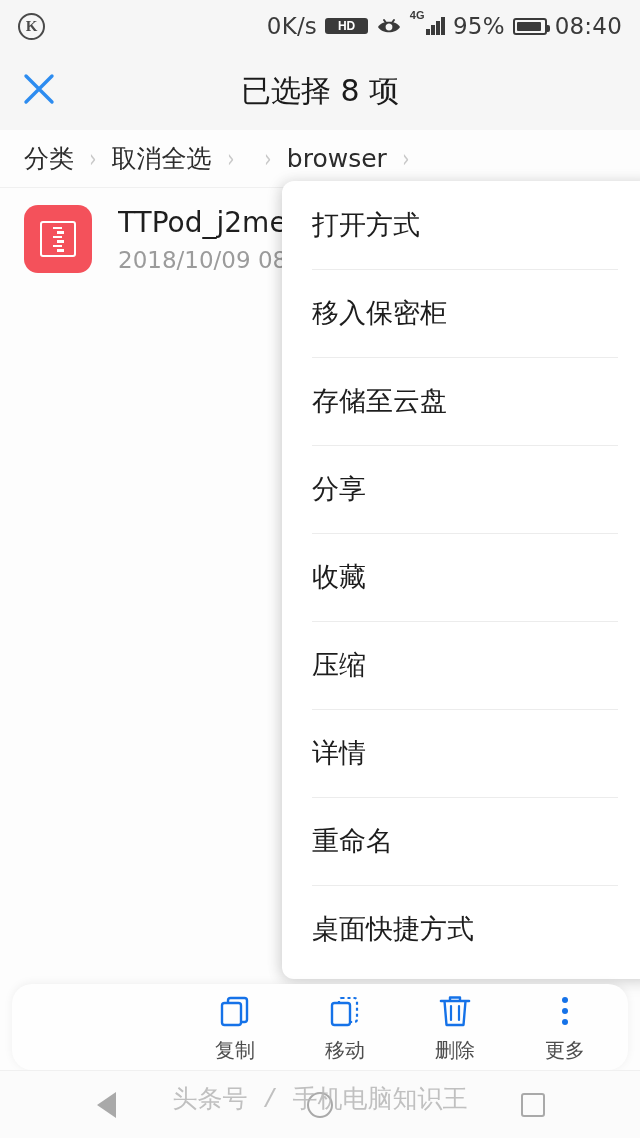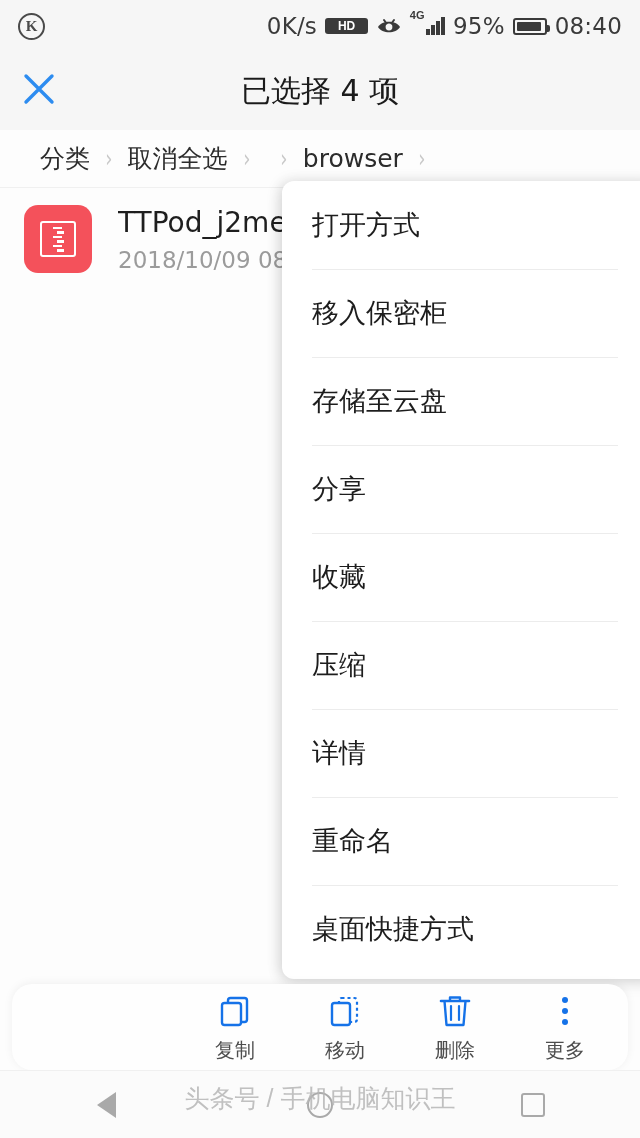--- a/index.html
+++ b/index.html
@@ -81,21 +81,21 @@
     font-family:"DejaVu Sans","Liberation Sans",sans-serif;
     pointer-events:none;
   }
 
   
   #breadcrumb {
     position:absolute; top:130px; left:0;
     width:640px; height:58px;
     background:#fdfdfd;
     display:flex; align-items:center;
-    padding-left:40px;
+    padding-left:24px;
     border-bottom:1px solid #f0f0f0;
   }
   .crumb {
     font-size:25px; color:#2c2c2c; cursor:pointer; white-space:nowrap;
     font-family:"DejaVu Sans","Liberation Sans",sans-serif;
   }
   .crumb-sep {
     color:#c9c9c9; font-size:24px; margin:0 14px;
     font-family:"DejaVu Sans",sans-serif;
     transform:scaleX(0.75);
@@ -211,21 +211,21 @@
     width:26px; height:26px; border:2.5px solid #a9a9a9; border-radius:50%;
   }
   .nav-recent {
     width:24px; height:24px; border:2.5px solid #a9a9a9; border-radius:3px;
   }
   #watermark {
     position:absolute; top:1082px; left:0; width:640px;
     text-align:center;
     font-size:25px; color:#b6b6b6;
     pointer-events:none;
-    font-family:Liberation Sans, sans-serif;
+    font-family:Liberation Mono, monospace;
     opacity:0.85;
   }
 </style>
 </head>
 <body>
 
 <div id="screen">
 
   <div id="statusbar">
     <div class="sb-left">
@@ -260,21 +260,21 @@
   </div>
 
   <div id="appbar">
     <div id="close-btn">
       <span>
         <svg width="40" height="40" viewBox="0 0 40 40">
           <path d="M7 7 L33 33 M33 7 L7 33" stroke="#2d8cf0" stroke-width="3.4" stroke-linecap="round"></path>
         </svg>
       </span>
     </div>
-    <div id="appbar-title">已选择 4 项</div>
+    <div id="appbar-title">已选择 8 项</div>
   </div>
 
   <div id="breadcrumb">
     <span class="crumb">分类</span>
     <span class="crumb-sep">›</span>
     <span class="crumb">取消全选</span>
     <span class="crumb-sep">›</span>
     <span class="crumb-sep">›</span>
     <span class="crumb">browser</span>
     <span class="crumb-sep">›</span>

